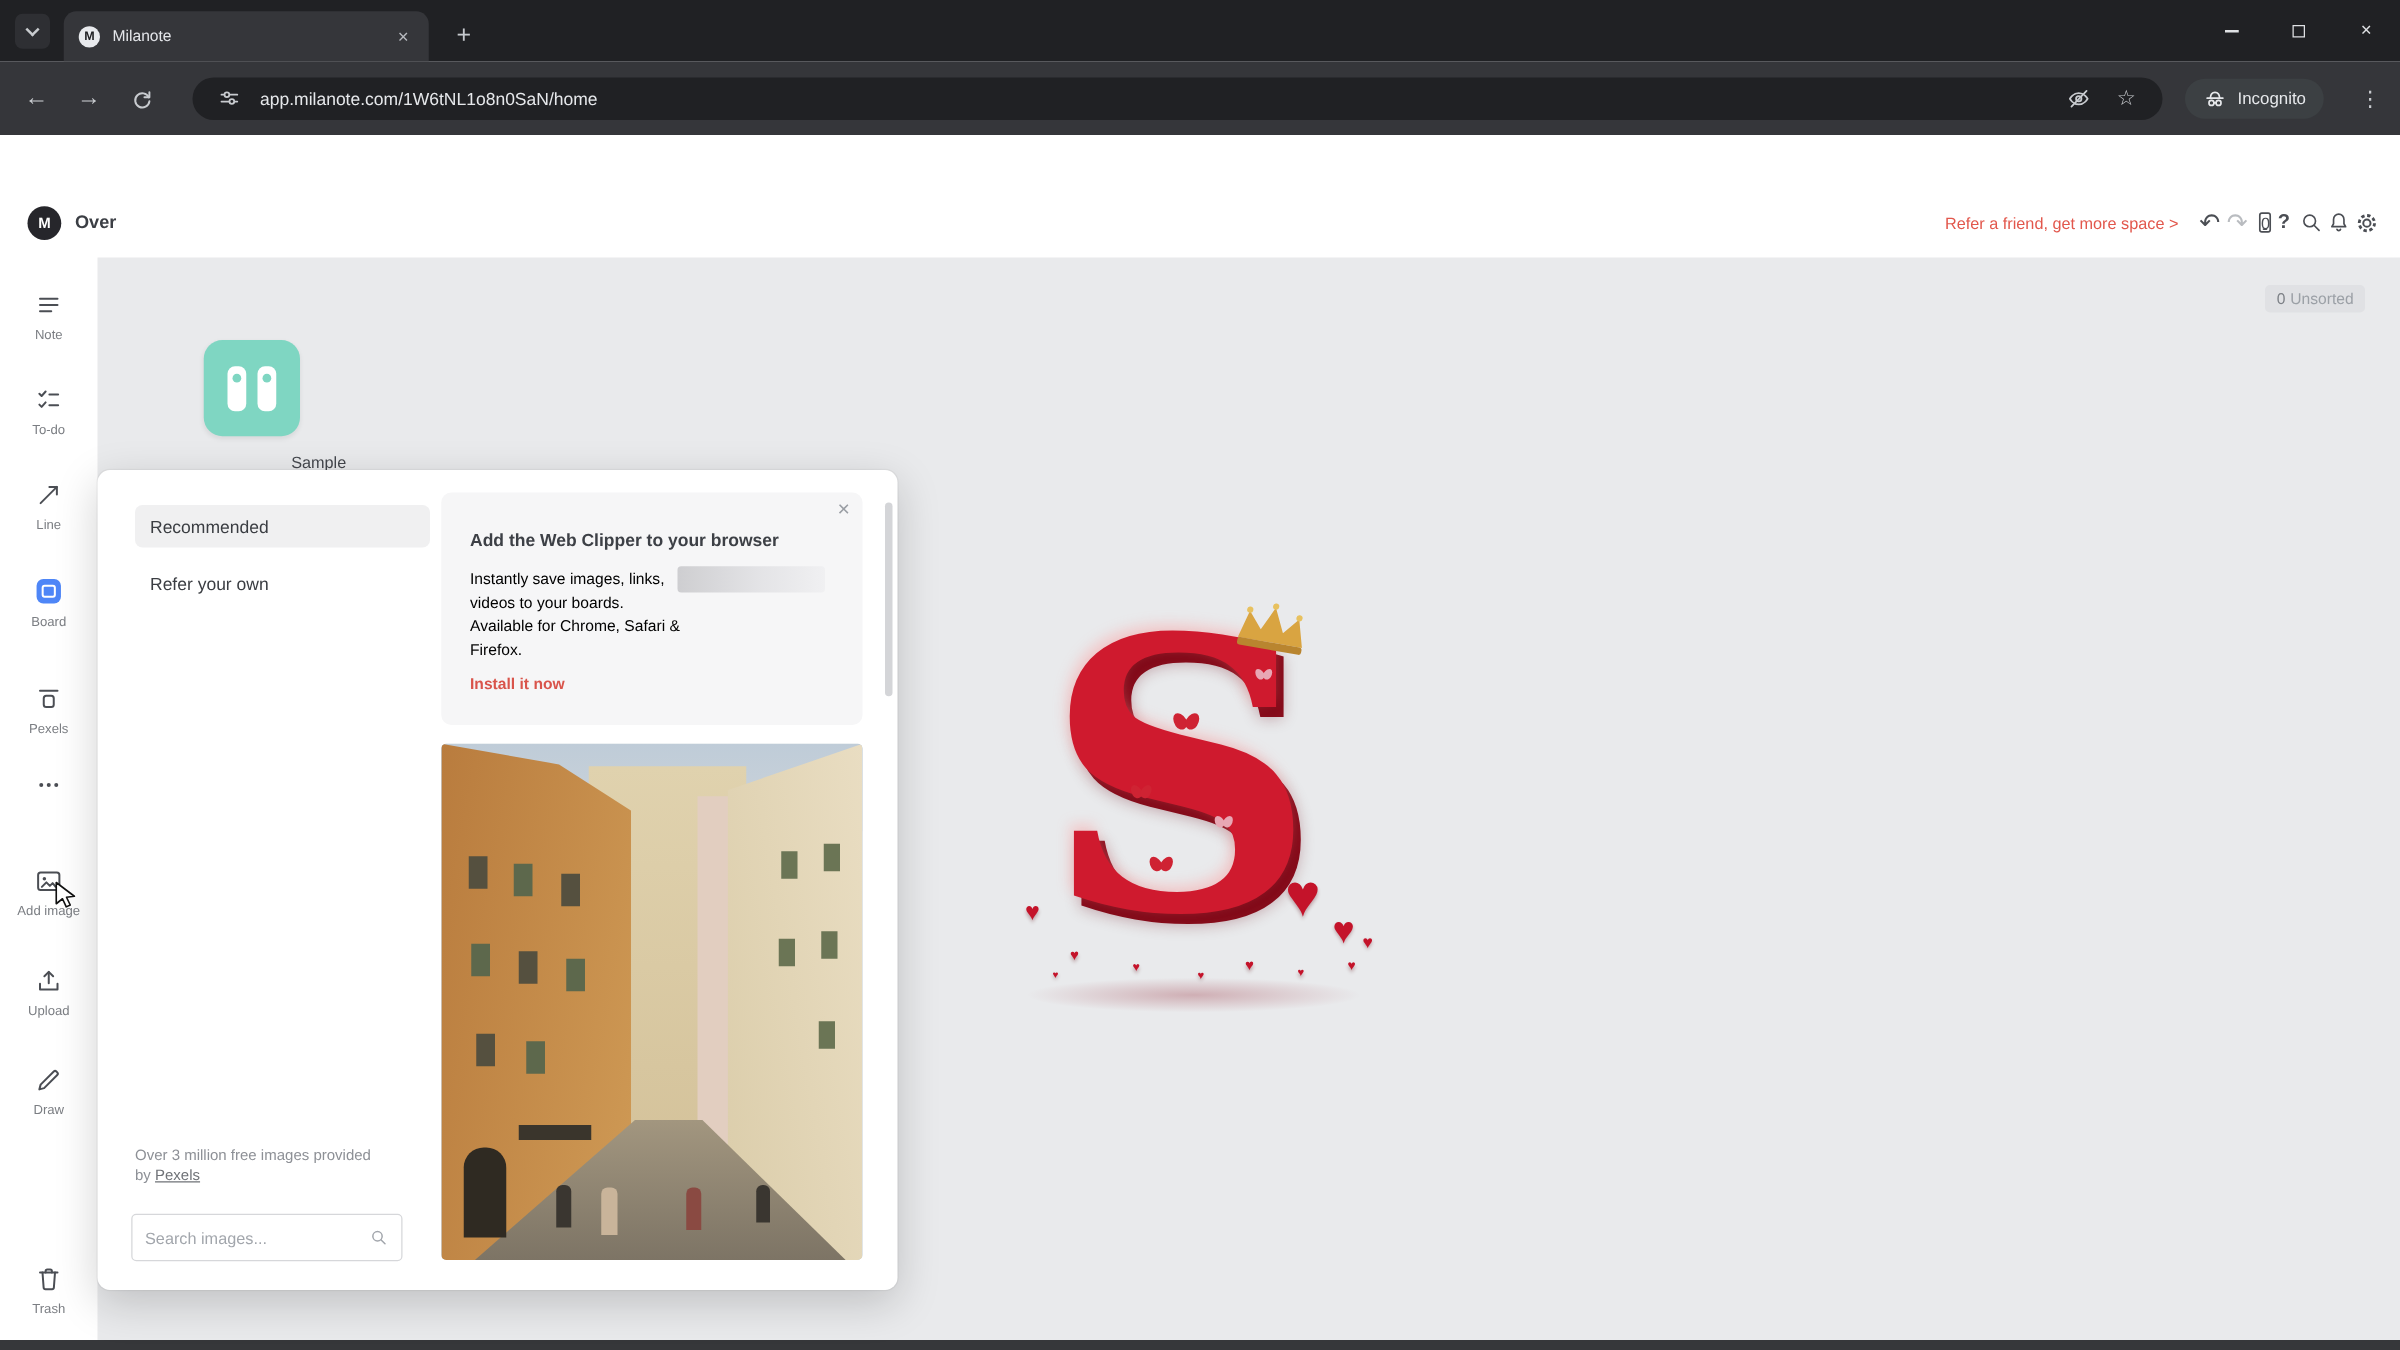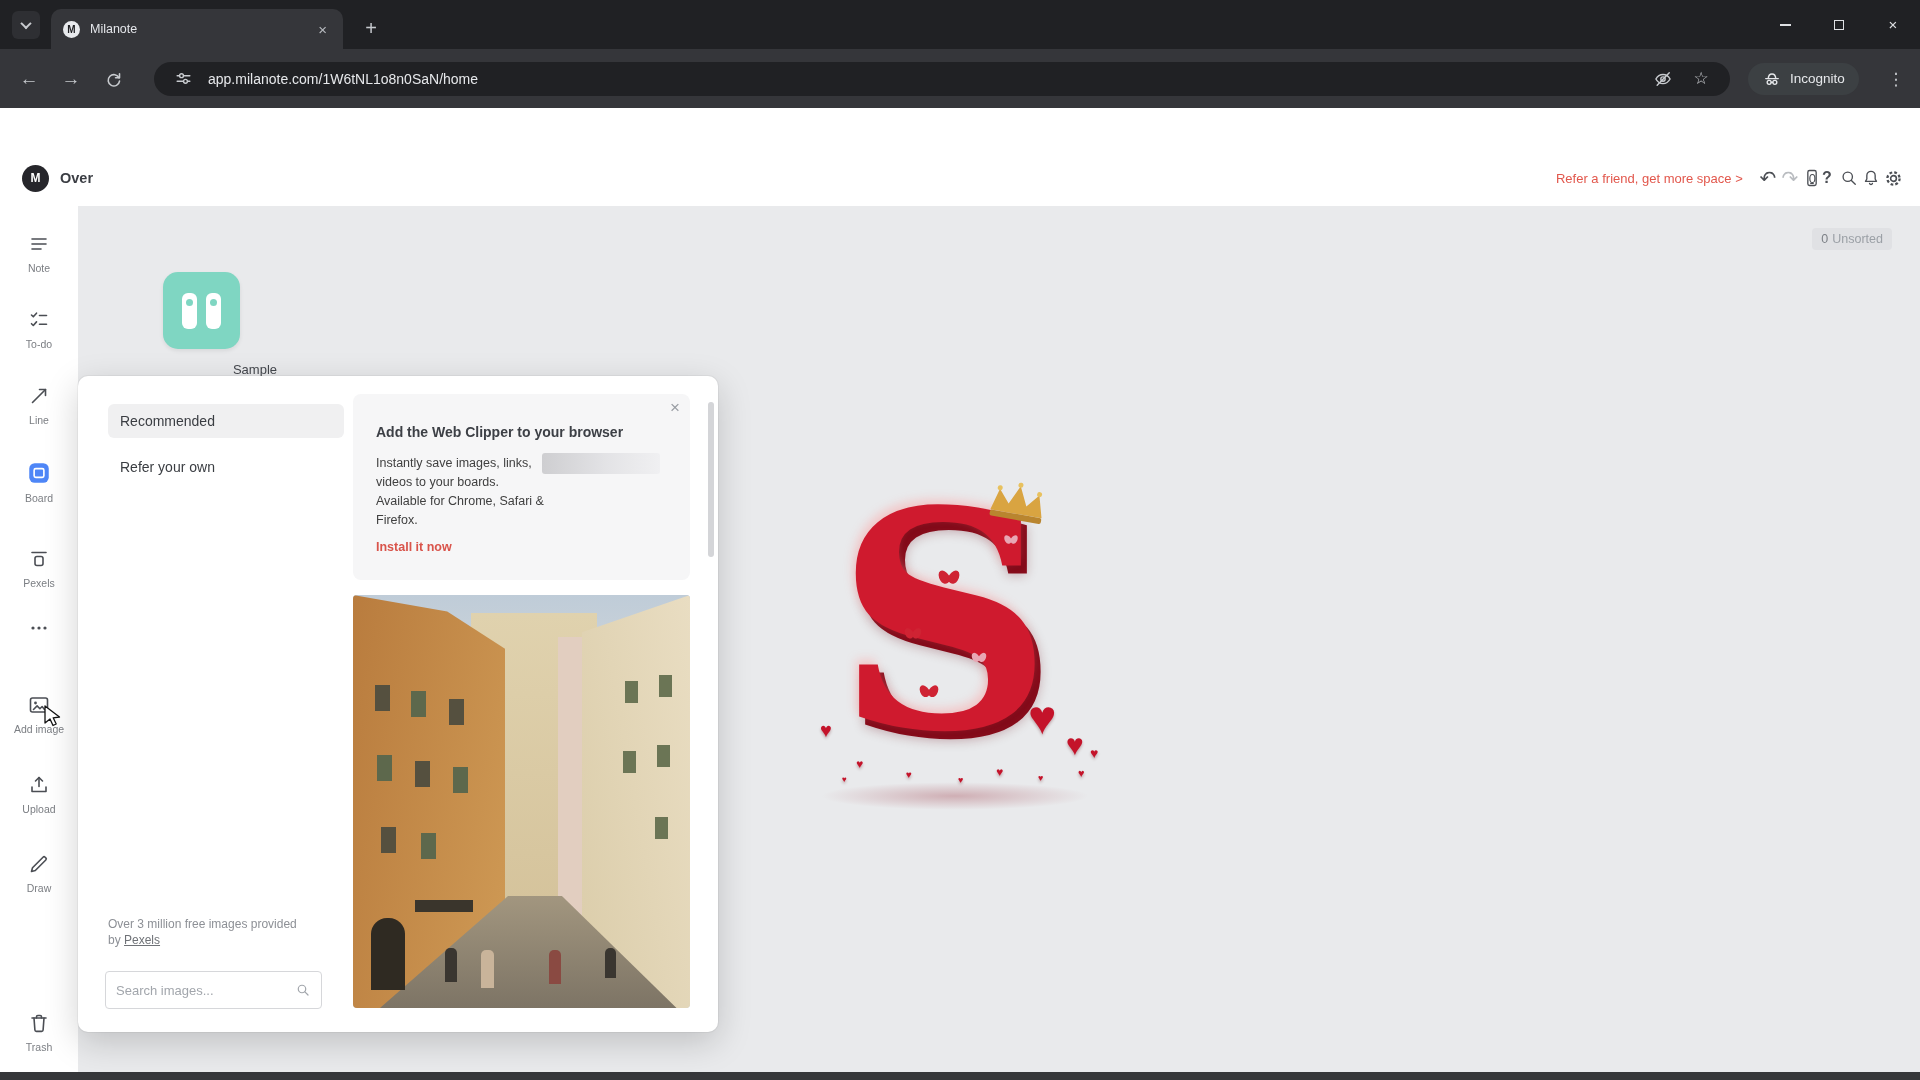--- a/index.html
+++ b/index.html
@@ -73,21 +73,21 @@
   .bfly i:last-child { right:1px; transform:rotate(32deg); }
   .bfly.pk i { background:#e8a7b4; }
 
   
   .popup { position:absolute; left:78px; top:376px; width:640px; height:656px; background:#fff; border-radius:10px; box-shadow:0 10px 34px rgba(0,0,0,.18), 0 0 0 1px rgba(0,0,0,.04); z-index:30; }
   .pp-tab { position:absolute; left:30px; top:28px; width:236px; height:34px; background:#f0f0f1; border-radius:6px; font-size:14px; color:#3a3d42; line-height:34px; padding-left:12px; }
   .pp-tab2 { position:absolute; left:30px; top:76px; width:210px; height:30px; font-size:14px; color:#3a3d42; line-height:30px; padding-left:12px; }
   .clipper { position:absolute; left:275px; top:18px; width:337px; height:186px; background:#f6f6f7; border-radius:8px; }
   .clip-close { position:absolute; right:10px; top:4px; font-size:17px; color:#9a9ea4; }
   .clip-title { position:absolute; left:23px; top:30px; width:300px; font-size:14px; font-weight:bold; color:#3d4046; }
-  .clip-body { position:absolute; left:23px; top:60px; width:174px; font-size:12.5px; line-height:19px; color:#404040; }
+  .clip-body { position:absolute; left:23px; top:60px; width:174px; font-size:12.5px; line-height:19px; color:#000000; }
   .clip-img { position:absolute; left:189px; top:59px; width:118px; height:21px; border-radius:3px; background:linear-gradient(90deg,#c7c7ca,#e0e0e3 55%,#efeff1); opacity:.85; }
   .clip-cta { position:absolute; left:23px; top:146px; font-size:12.5px; font-weight:bold; color:#d9544b; text-decoration:none; }
   .photo { position:absolute; left:275px; top:219px; width:337px; height:413px; border-radius:4px; overflow:hidden; background:#c3cdd6; }
   .ph { position:absolute; }
   .pexels { position:absolute; left:30px; top:540px; width:190px; font-size:12px; line-height:1.35; color:#8d9096; }
   .pexels a { color:#6f7277; text-decoration:underline; }
   .searchbox { position:absolute; left:27px; top:595px; width:217px; height:38px; border:1px solid #d6d7da; border-radius:4px; display:flex; align-items:center; padding:0 10px; }
   .searchbox input { border:none; outline:none; flex:1; font-size:13px; color:#3a3d42; font-family:"Liberation Sans", sans-serif; }
   .searchbox input::placeholder { color:#a2a6ac; }
   .pp-scroll { position:absolute; right:4px; top:26px; width:6px; height:155px; background:#d4d5d8; border-radius:3px; }

